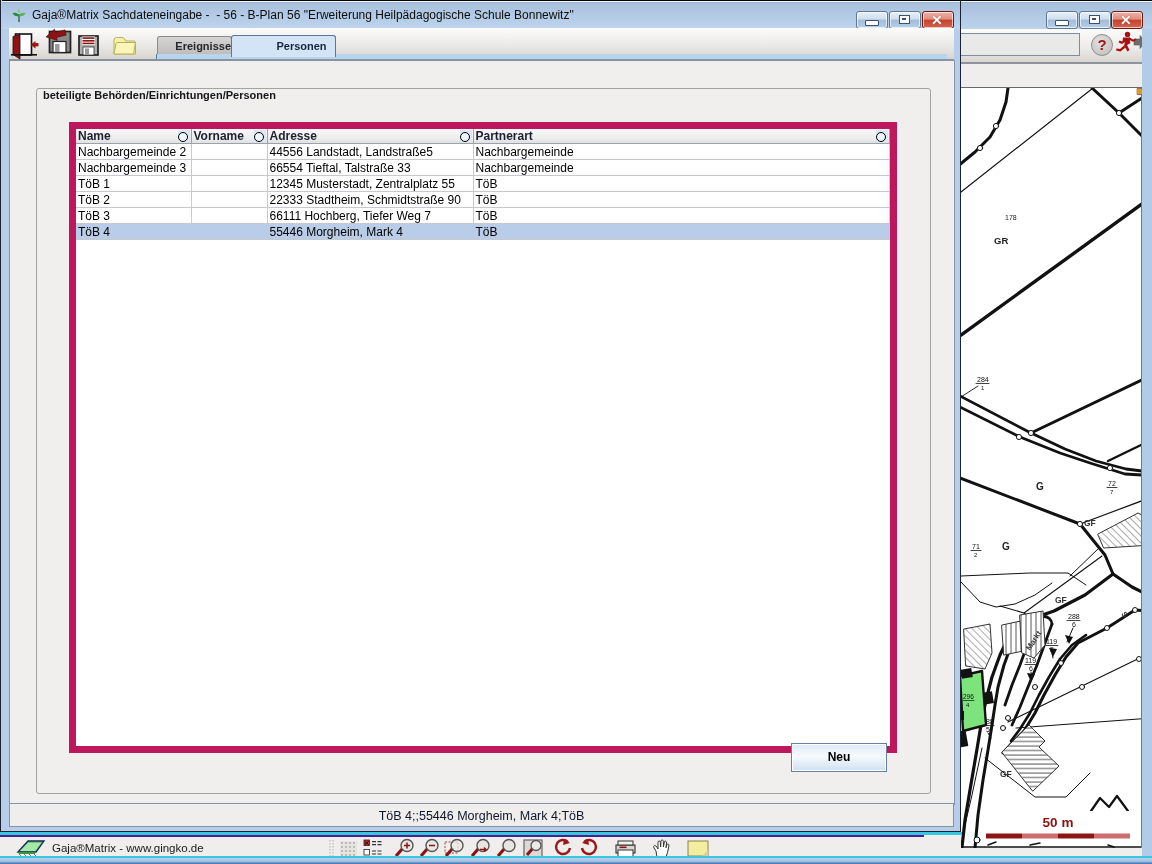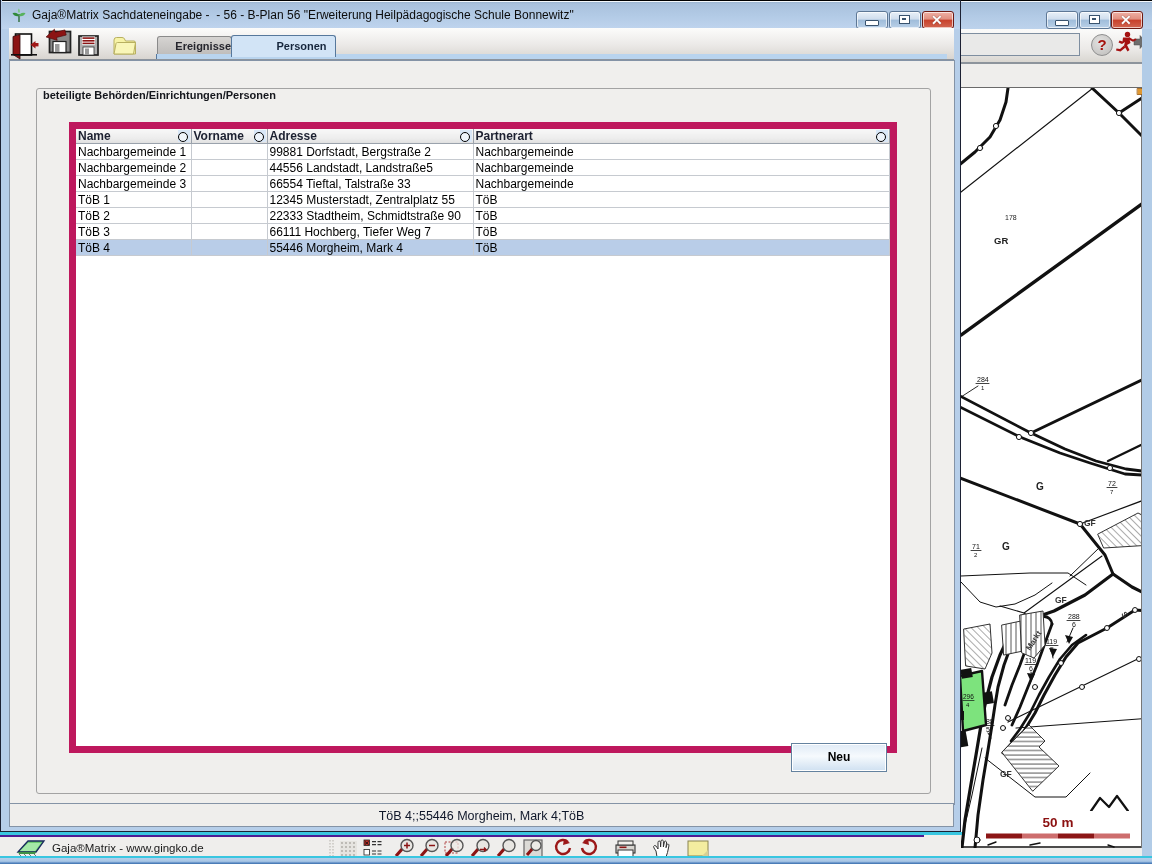--- a/index.html
+++ b/index.html
@@ -446,26 +446,20 @@
               <col>
             </colgroup>
             <tbody>
               <tr>
                 <th>Name<div class="circ"></div></th>
                 <th>Vorname<div class="circ"></div></th>
                 <th>Adresse<div class="circ"></div></th>
                 <th>Partnerart<div class="circ"></div></th>
               </tr>
             <tr>
-                <td>Nachbargemeinde 1</td>
-                <td></td>
-                <td>99881 Dorfstadt, Bergstraße 2</td>
-                <td>Nachbargemeinde</td>
-              </tr>
-            <tr>
                 <td>Nachbargemeinde 2</td>
                 <td></td>
                 <td>44556 Landstadt, Landstraße5</td>
                 <td>Nachbargemeinde</td>
               </tr>
             <tr>
                 <td>Nachbargemeinde 3</td>
                 <td></td>
                 <td>66554 Tieftal, Talstraße 33</td>
                 <td>Nachbargemeinde</td>

